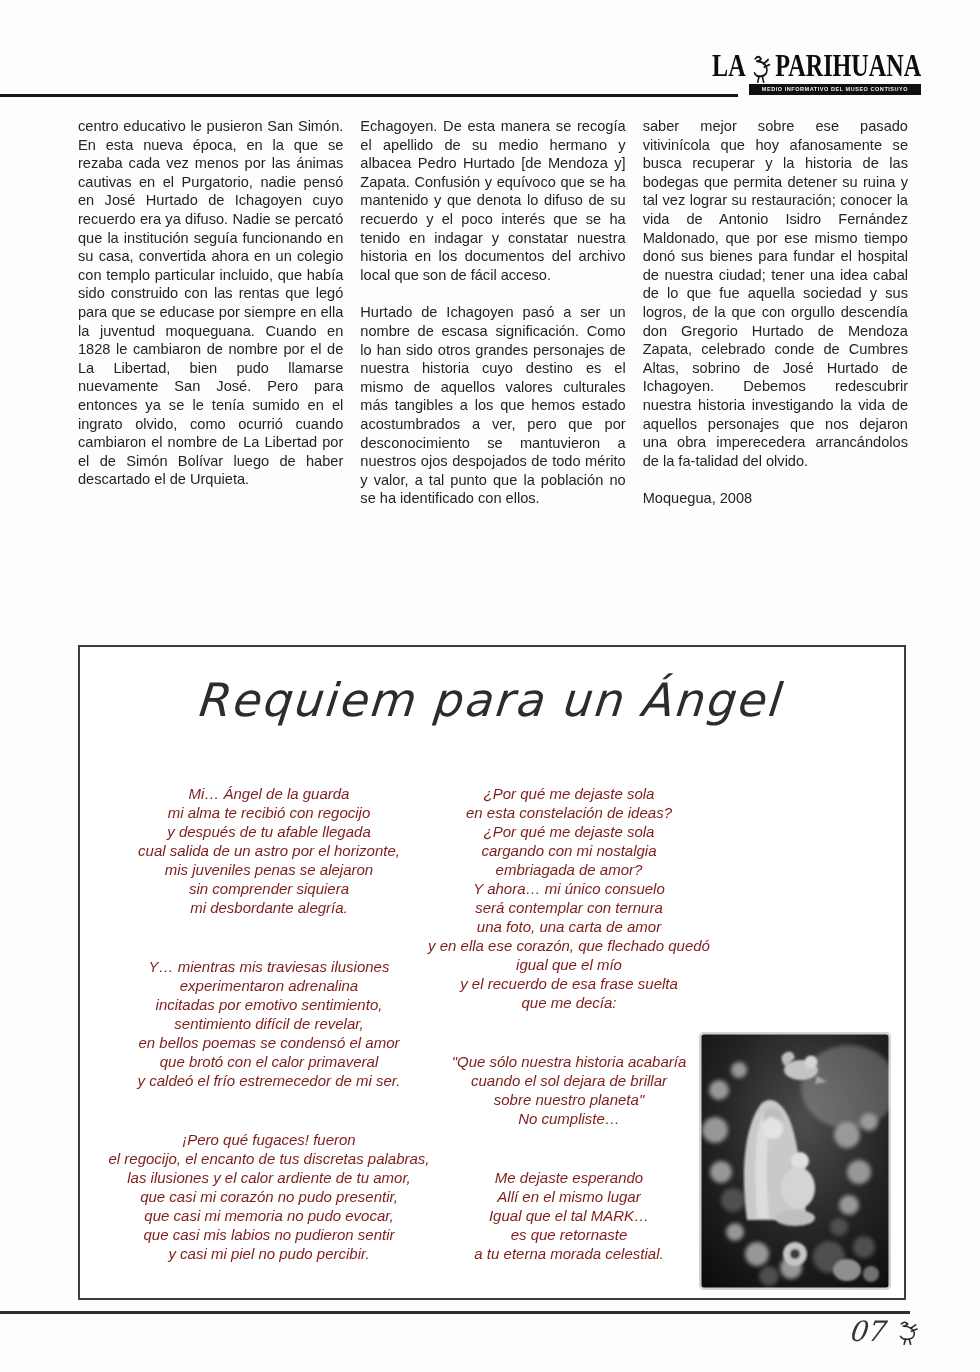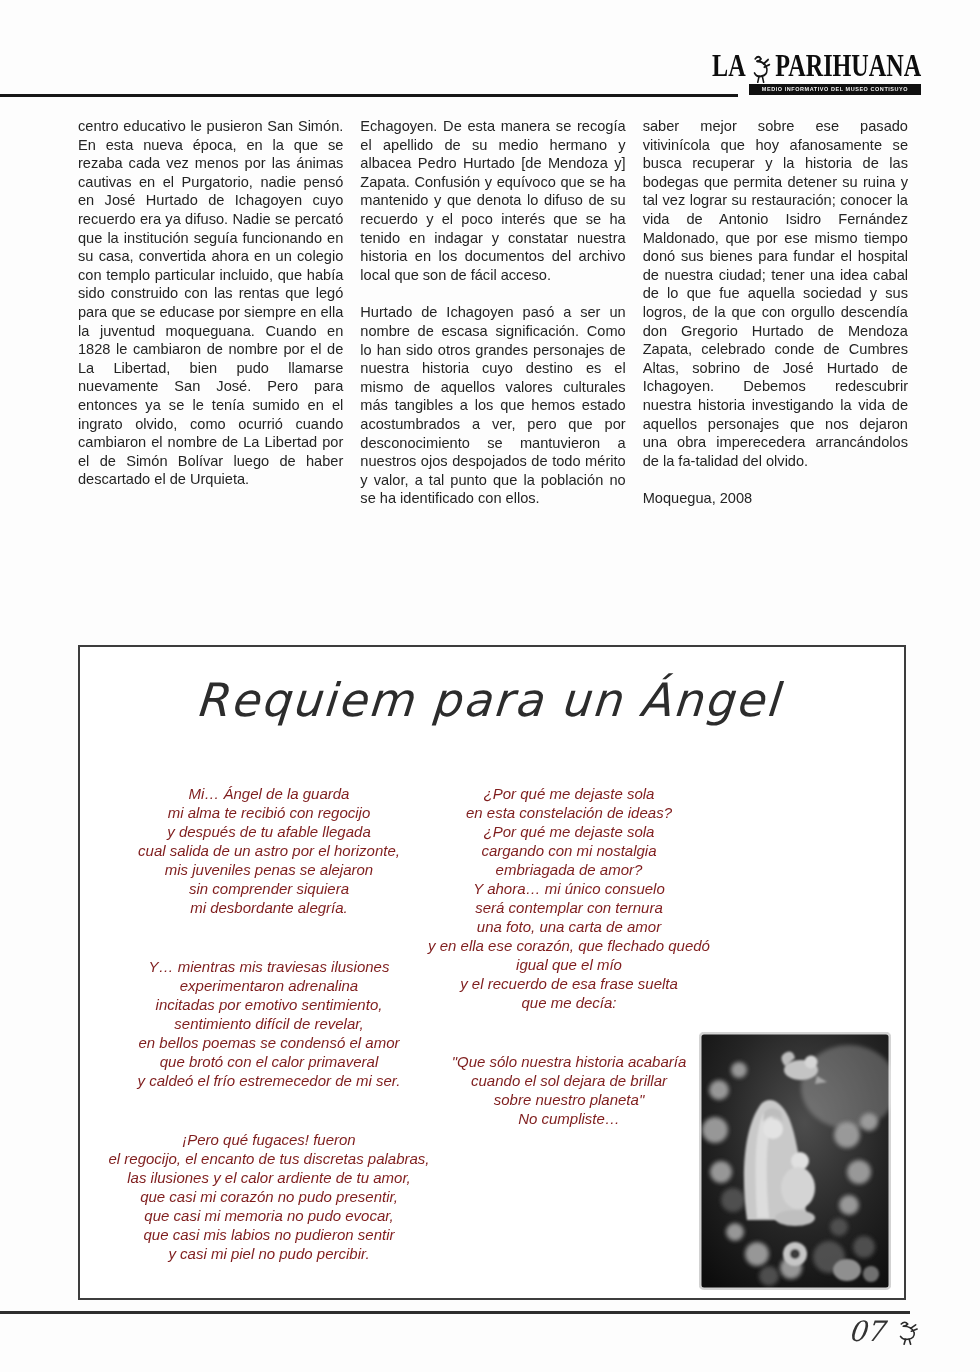--- a/index.html
+++ b/index.html
@@ -136,20 +136,25 @@
 será contemplar con ternura
 una foto, una carta de amor
 y en ella ese corazón, que flechado quedó
 igual que el mío
 y el recuerdo de esa frase suelta
 que me decía:</div>
       <div class="stanza">"Que sólo nuestra historia acabaría
 cuando el sol dejara de brillar
 sobre nuestro planeta"
 No cumpliste…</div>
+      <div class="stanza">Me dejaste esperando
+Allí en el mismo lugar
+Igual que el tal MARK…
+es que retornaste
+a tu eterna morada celestial.</div>
       
     </div>
 
     <svg class="painting" viewBox="0 0 192 258">
       <defs>
         <radialGradient id="pbg" cx="55%" cy="35%" r="80%">
           <stop offset="0%" stop-color="#4d4d4d"></stop>
             <stop offset="55%" stop-color="#242424"></stop>
             <stop offset="100%" stop-color="#0c0c0c"></stop>
         </radialGradient>

